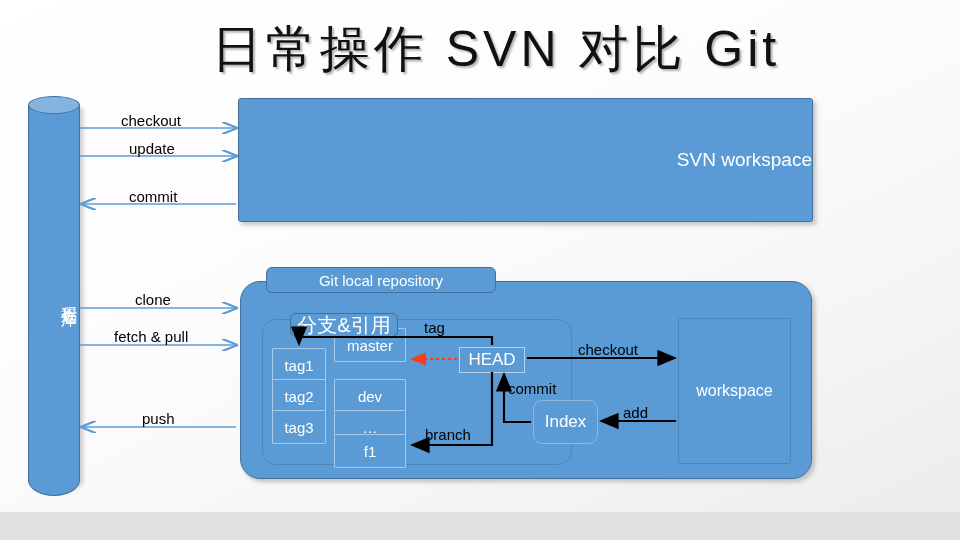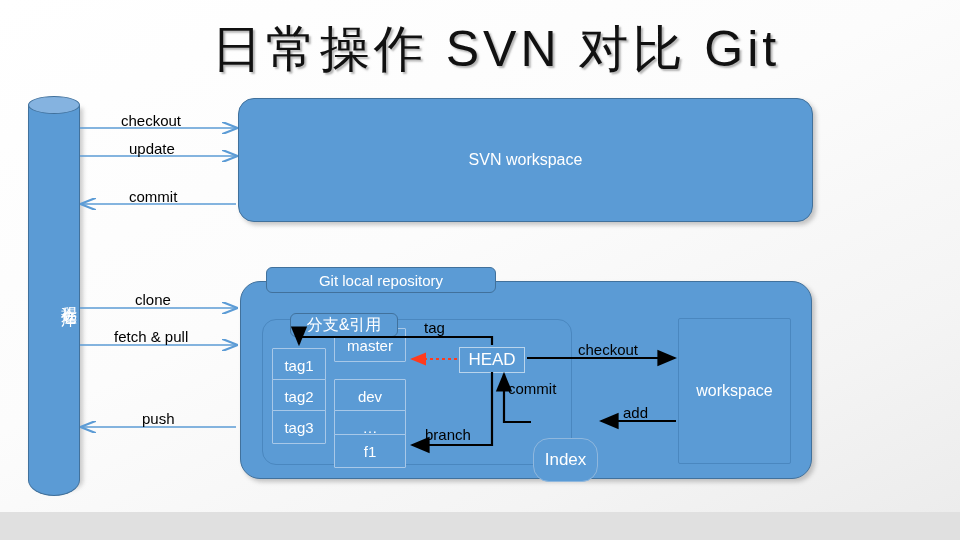--- a/index.html
+++ b/index.html
@@ -113,22 +113,23 @@
     height: 100px;
     margin: 0 auto;
     display: flex;
     justify-content: center;
   }
 
   
   #svn-box {
     left: 238px; top: 98px;
     width: 575px; height: 124px;
-    border-radius: 16px;
-    font-size: 16px;
+    border-radius: 3px;
+    font-size: 19px;
+    justify-content: flex-end;
   }
 
   
   #git-outer {
     left: 240px; top: 281px;
     width: 572px; height: 198px;
     border-radius: 20px;
   }
   #git-title {
     left: 266px; top: 267px;
@@ -144,21 +145,21 @@
     border-radius: 14px;
     border: 1px solid #4a87bf;
     background: #5b9bd5;
     box-sizing: border-box;
     position: absolute;
   }
   #refs-title {
     left: 290px; top: 313px;
     width: 108px; height: 24px;
     border-radius: 6px;
-    font-size: 16px;
+    font-size: 20px;
   }
 
   
   .chip {
     position: absolute;
     background: #5b9bd5;
     border: 1px solid #a8c8e8;
     box-sizing: border-box;
     color: #ffffff;
     font-size: 15px;
@@ -189,24 +190,23 @@
     box-sizing: border-box;
     color: #ffffff;
     font-size: 17px;
     display: flex; align-items: center; justify-content: center;
   }
 
   
   #index-box {
     left: 533px; top: 400px;
     width: 65px; height: 44px;
-    border-radius: 16px;
+    border-radius: 9px;
     border: 1px solid #8fb7dd;
     font-size: 17px;
-    margin-top: 38px;
   }
 
   
   #ws-box {
     left: 678px; top: 318px;
     width: 113px; height: 146px;
     border-radius: 2px;
     border: 1px solid #4a87bf;
     font-size: 16px;
   }

